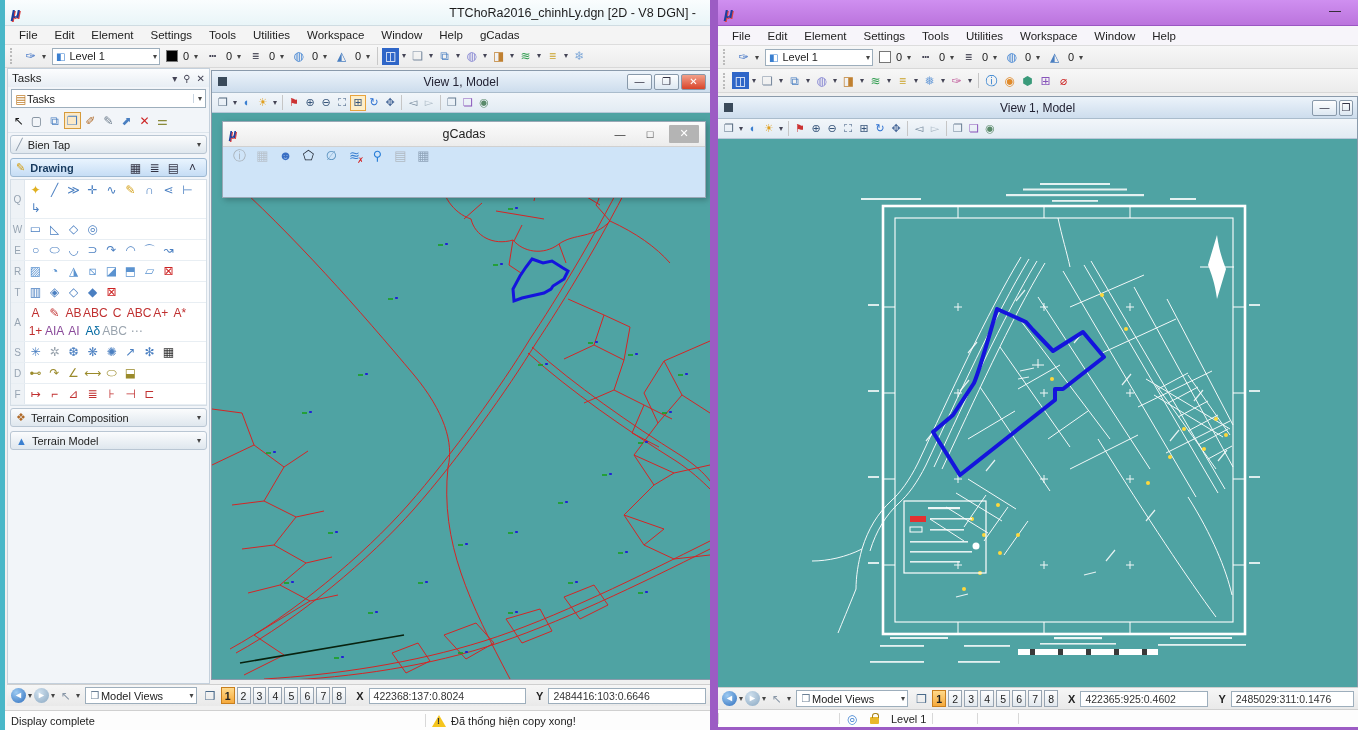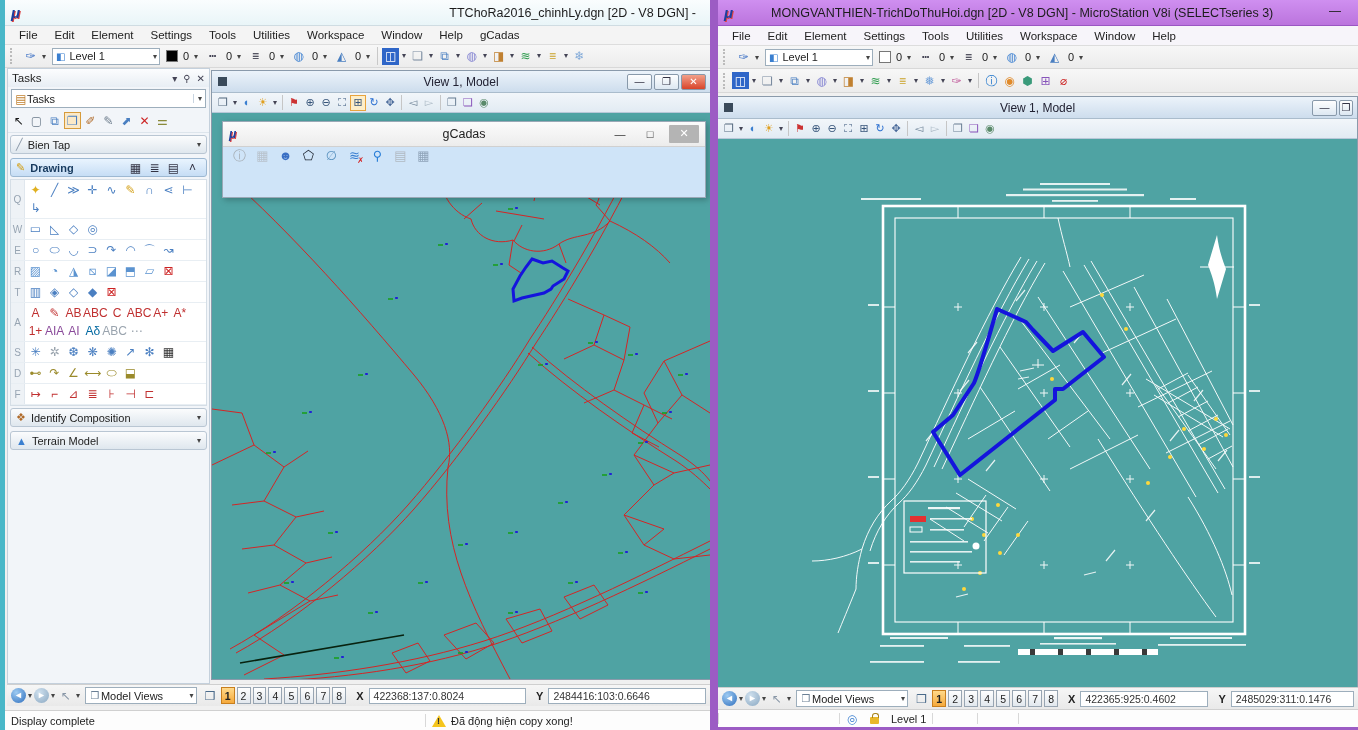--- a/index.html
+++ b/index.html
@@ -364,21 +364,21 @@
               <span class="ic" style="color: rgb(192, 48, 48);">⊿</span>
               <span class="ic" style="color: rgb(192, 48, 48);">≣</span>
               <span class="ic" style="color: rgb(192, 48, 48);">⊦</span>
               <span class="ic" style="color: rgb(192, 48, 48);">⊣</span>
               <span class="ic" style="color: rgb(192, 48, 48);">⊏</span>
             </span>
           </div>
       </div>
       <div class="secbar">
         <span style="color:#b06a28">❖</span>
-        <span>Identify Composition</span>
+        <span>Terrain Composition</span>
         <span class="dd">▾</span>
       </div>
       <div class="secbar">
         <span style="color:#3a7fd0">▲</span>
         <span>Terrain Model</span>
         <span class="dd">▾</span>
       </div>
       <div class="tfill"></div>
     </div>
 
@@ -493,29 +493,28 @@
       <span class="xylab">Y</span>
       <span class="xyfield" style="width:158px">2484416:103:0.6646</span>
     </div>
     <div class="statusbar">
       <span class="scell" style="width:420px">
         <span>Display complete</span>
       </span>
       <span class="sdiv"></span>
       <span class="scell">
         <span class="warn"></span>
-        <span>Đã động hiện copy xong!</span>
+        <span>Đã thống hiện copy xong!</span>
       </span>
     </div>
   </div>
 
   <div class="win right">
     <div class="titlebar">
       <span class="uslogo">μ</span>
-      <span class="wtitle">MONGVANTHIEN-TrichDoThuHoi.dgn [2D - V8 DGN] - MicroStation V8i (SELECTseries 3)</span>
       <span class="minbtn">—</span>
     </div>
     <div class="menubar">
       <span class="mitem">File</span>
       <span class="mitem">Edit</span>
       <span class="mitem">Element</span>
       <span class="mitem">Settings</span>
       <span class="mitem">Tools</span>
       <span class="mitem">Utilities</span>
       <span class="mitem">Workspace</span>

